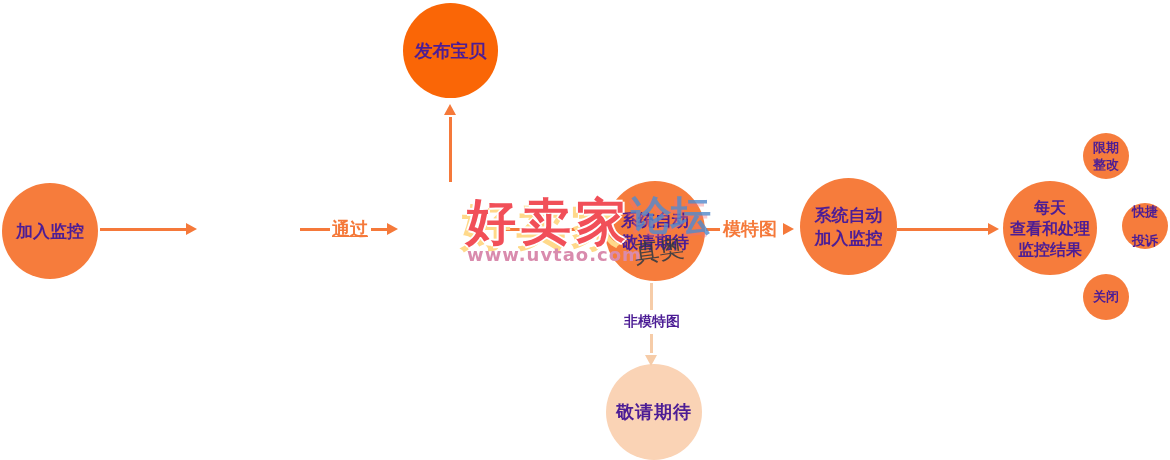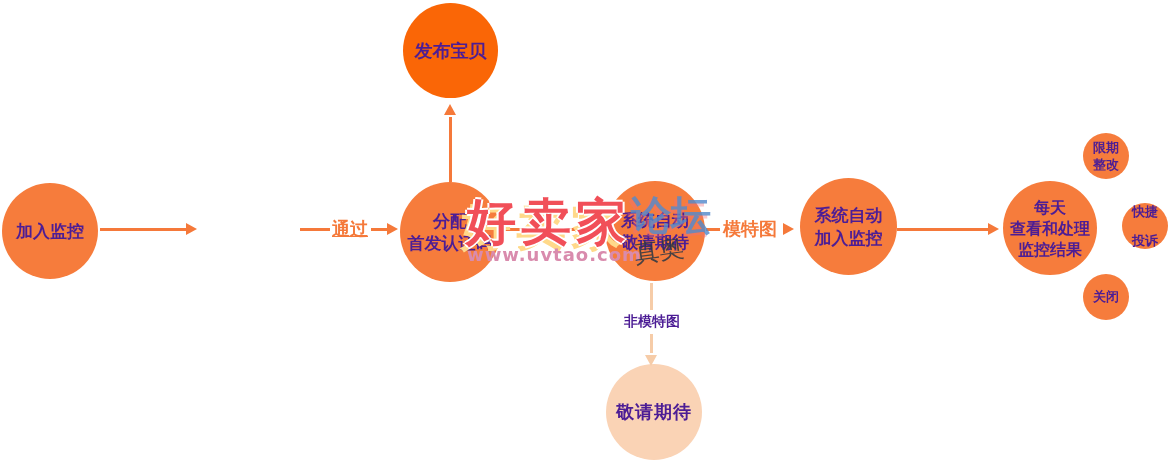--- a/index.html
+++ b/index.html
@@ -88,24 +88,20 @@
   <div class="line v faded" style="left:650px;top:283px;height:27px;"></div>
   <div class="edge-label pale" style="left:614px;top:312px;width:76px;">非模特图</div>
   <div class="line v faded" style="left:650px;top:334px;height:19px;"></div>
   <div class="ah ah-down" style="left:645px;top:355px;"></div>
 
   <div class="node n-photo">
     <span>加入监控</span>
   </div>
 
 
-  <div class="node n-assign">
-    <span>分配</span>
-    <span>首发认证码</span>
-  </div>
 
   <div class="node n-publish">
     <span>发布宝贝</span>
   </div>
 
   <div class="node n-recognize">
     <span>系统自动</span>
     <span>敬请期待</span>
   </div>
 

